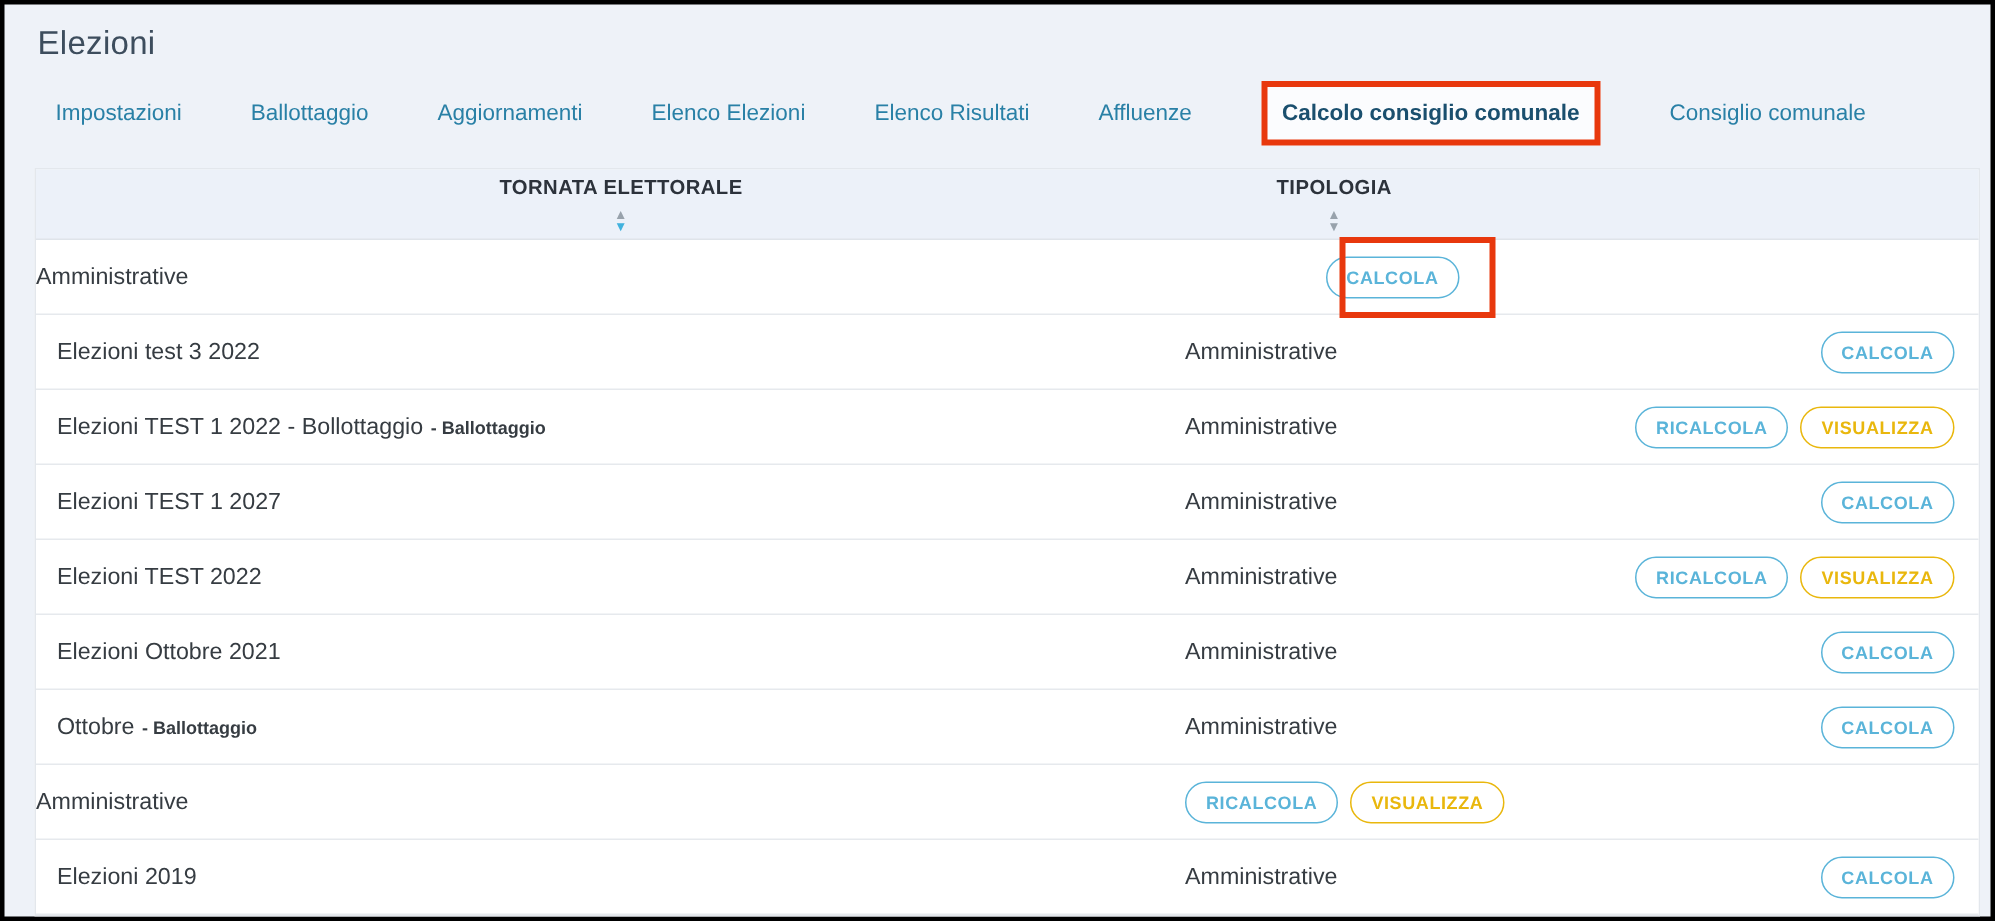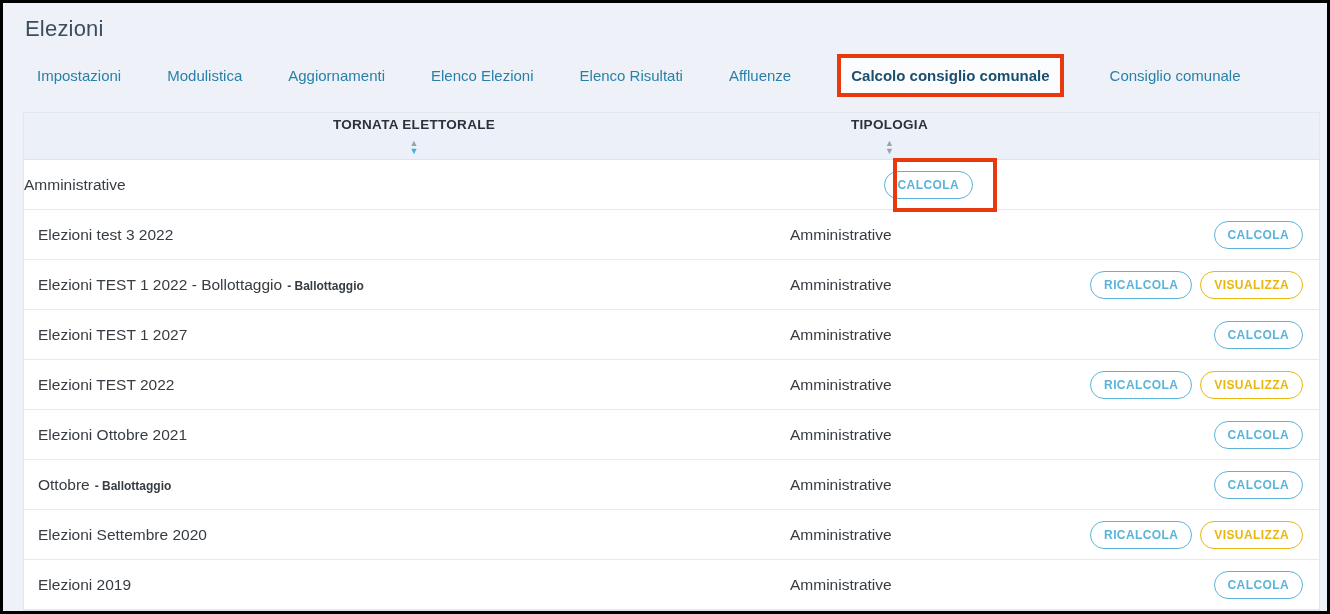--- a/index.html
+++ b/index.html
@@ -138,21 +138,21 @@
 </head>
 <body>
 
 <div class="frame">
   <div class="content">
 
     <h1 class="page-title">Elezioni</h1>
 
     <nav class="tabbar" id="tabbar">
         <div class="tab">Impostazioni</div>
-        <div class="tab">Modulistica</div>
+        <div class="tab">Ballottaggio</div>
         <div class="tab">Aggiornamenti</div>
         <div class="tab">Elenco Elezioni</div>
         <div class="tab">Elenco Risultati</div>
         <div class="tab">Affluenze</div>
         <div class="tab active hl">Calcolo consiglio comunale</div>
         <div class="tab">Consiglio comunale</div>
       </nav>
 
     <div class="tablecard">
       <div class="thead">
@@ -231,23 +231,20 @@
           <div class="row">
           <div class="cell c1">
             <span>Ottobre</span><span class="badge">- Ballottaggio</span>
           </div>
           <div class="cell">Amministrative</div>
           <div class="cell actions">
               <button class="btn blue">CALCOLA</button>
             </div>
         </div>
           <div class="row">
-          <div class="cell c1">
-            <span>Elezioni Settembre 2020</span>
-          </div>
           <div class="cell">Amministrative</div>
           <div class="cell actions">
               <button class="btn blue">RICALCOLA</button>
               <button class="btn yellow">VISUALIZZA</button>
             </div>
         </div>
           <div class="row">
           <div class="cell c1">
             <span>Elezioni 2019</span>
           </div>

